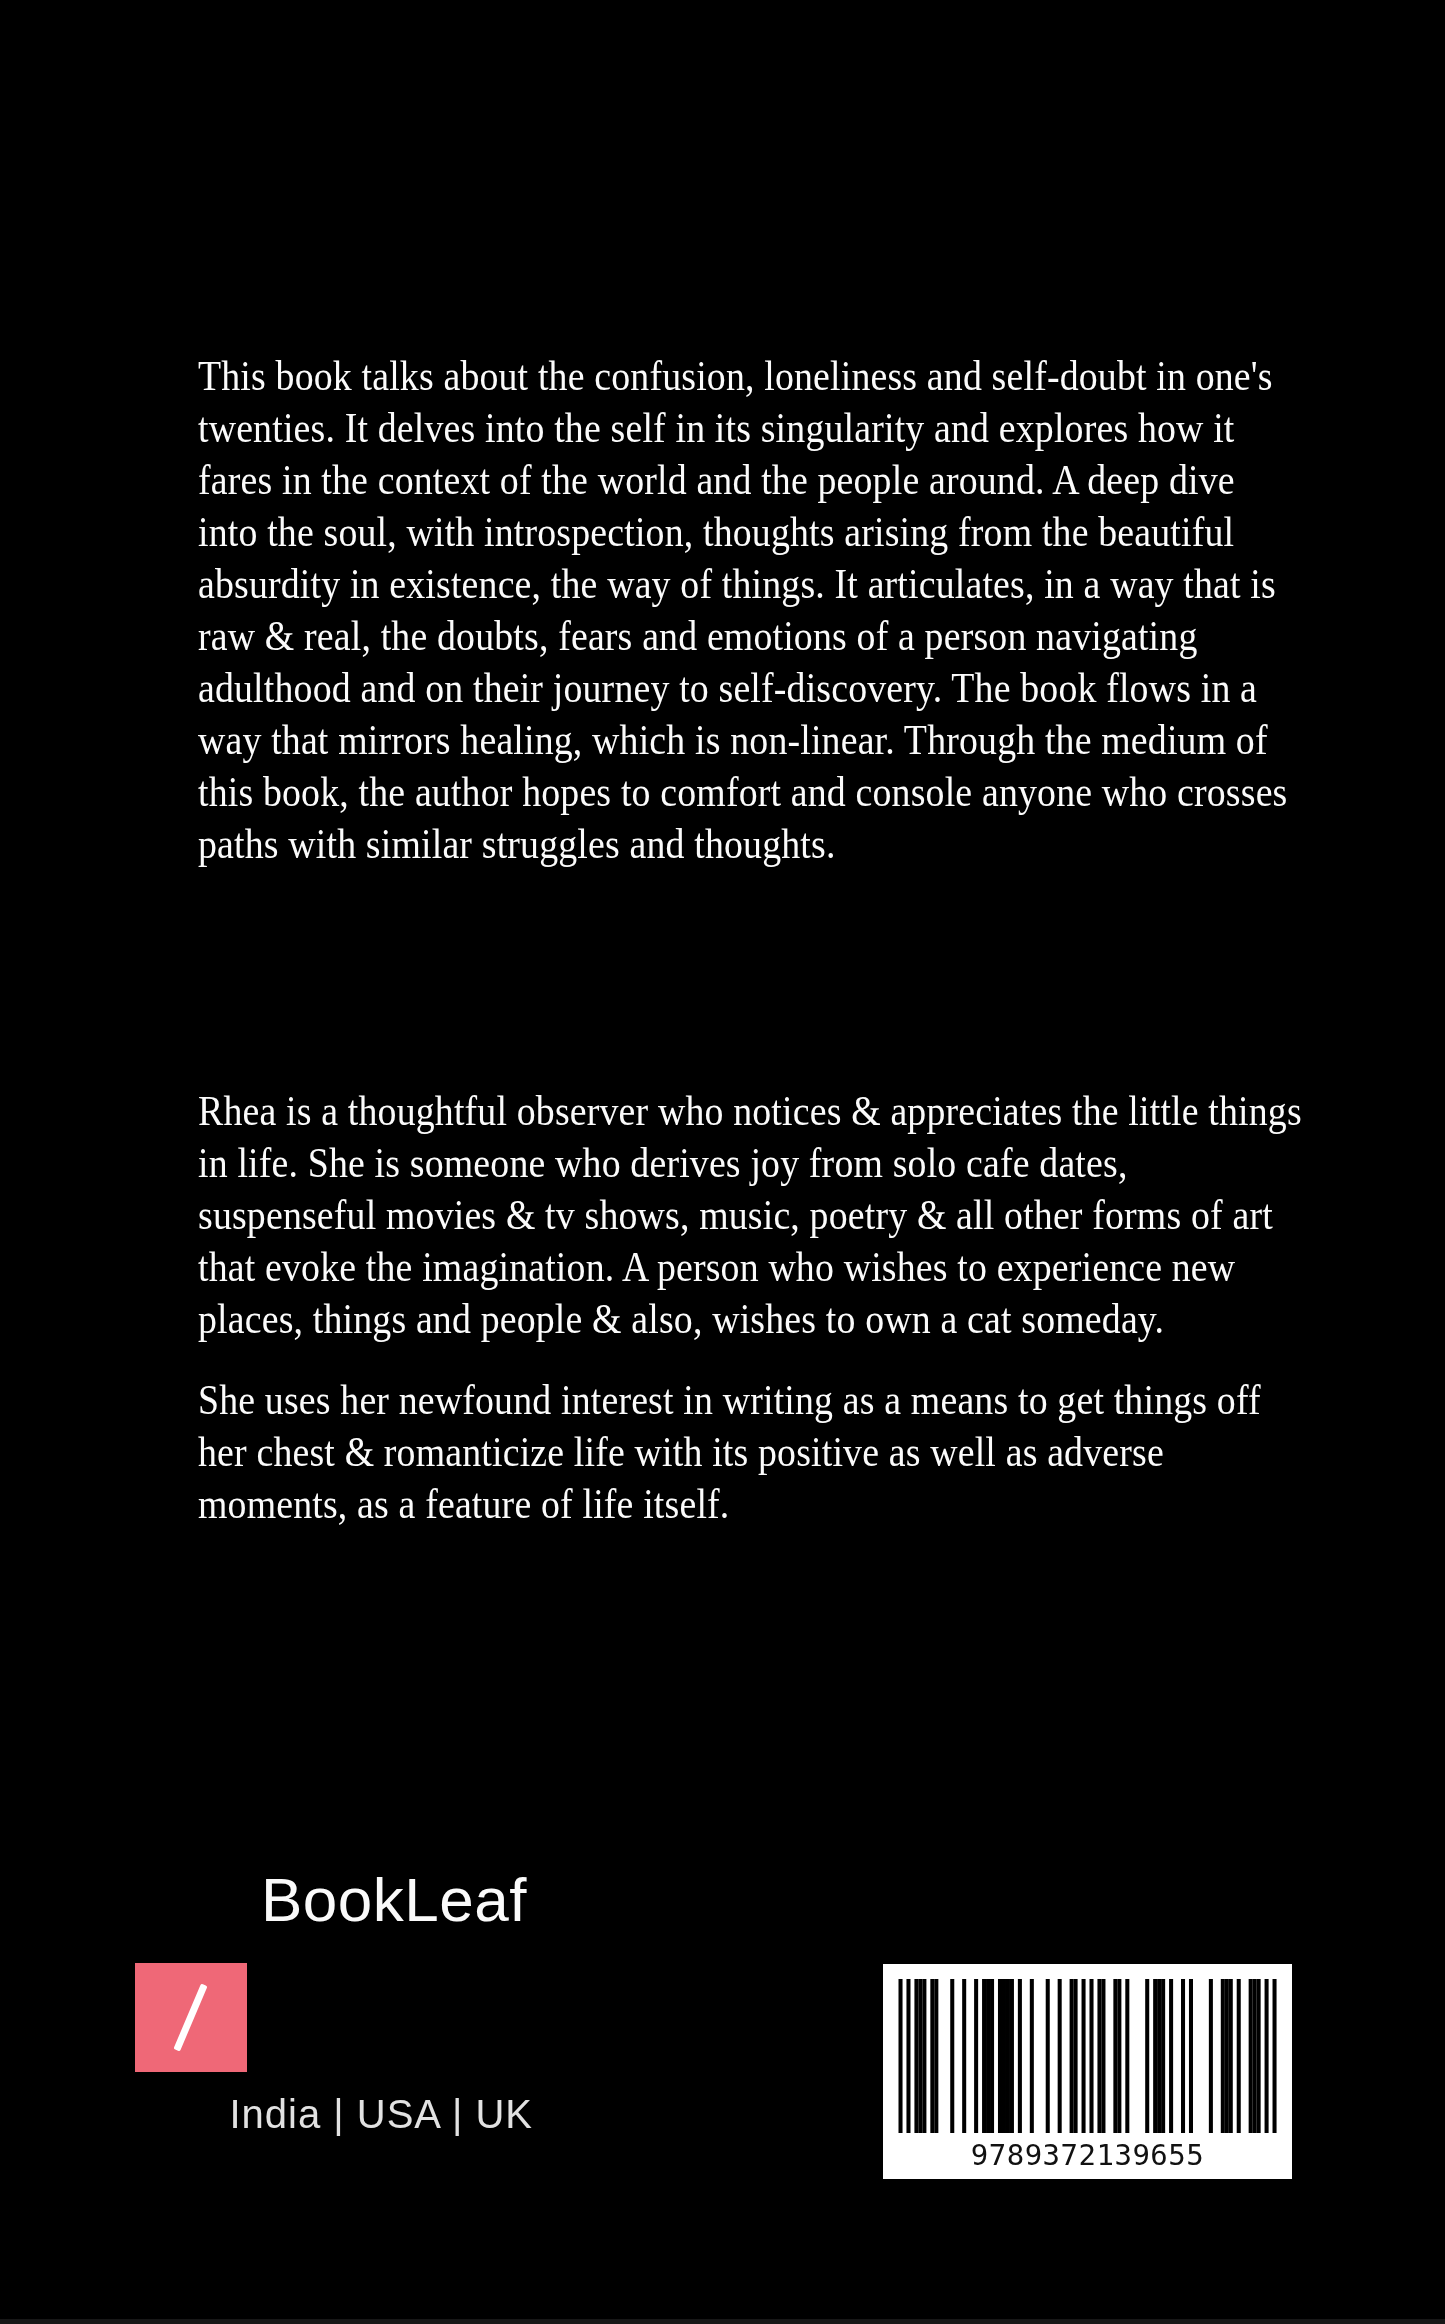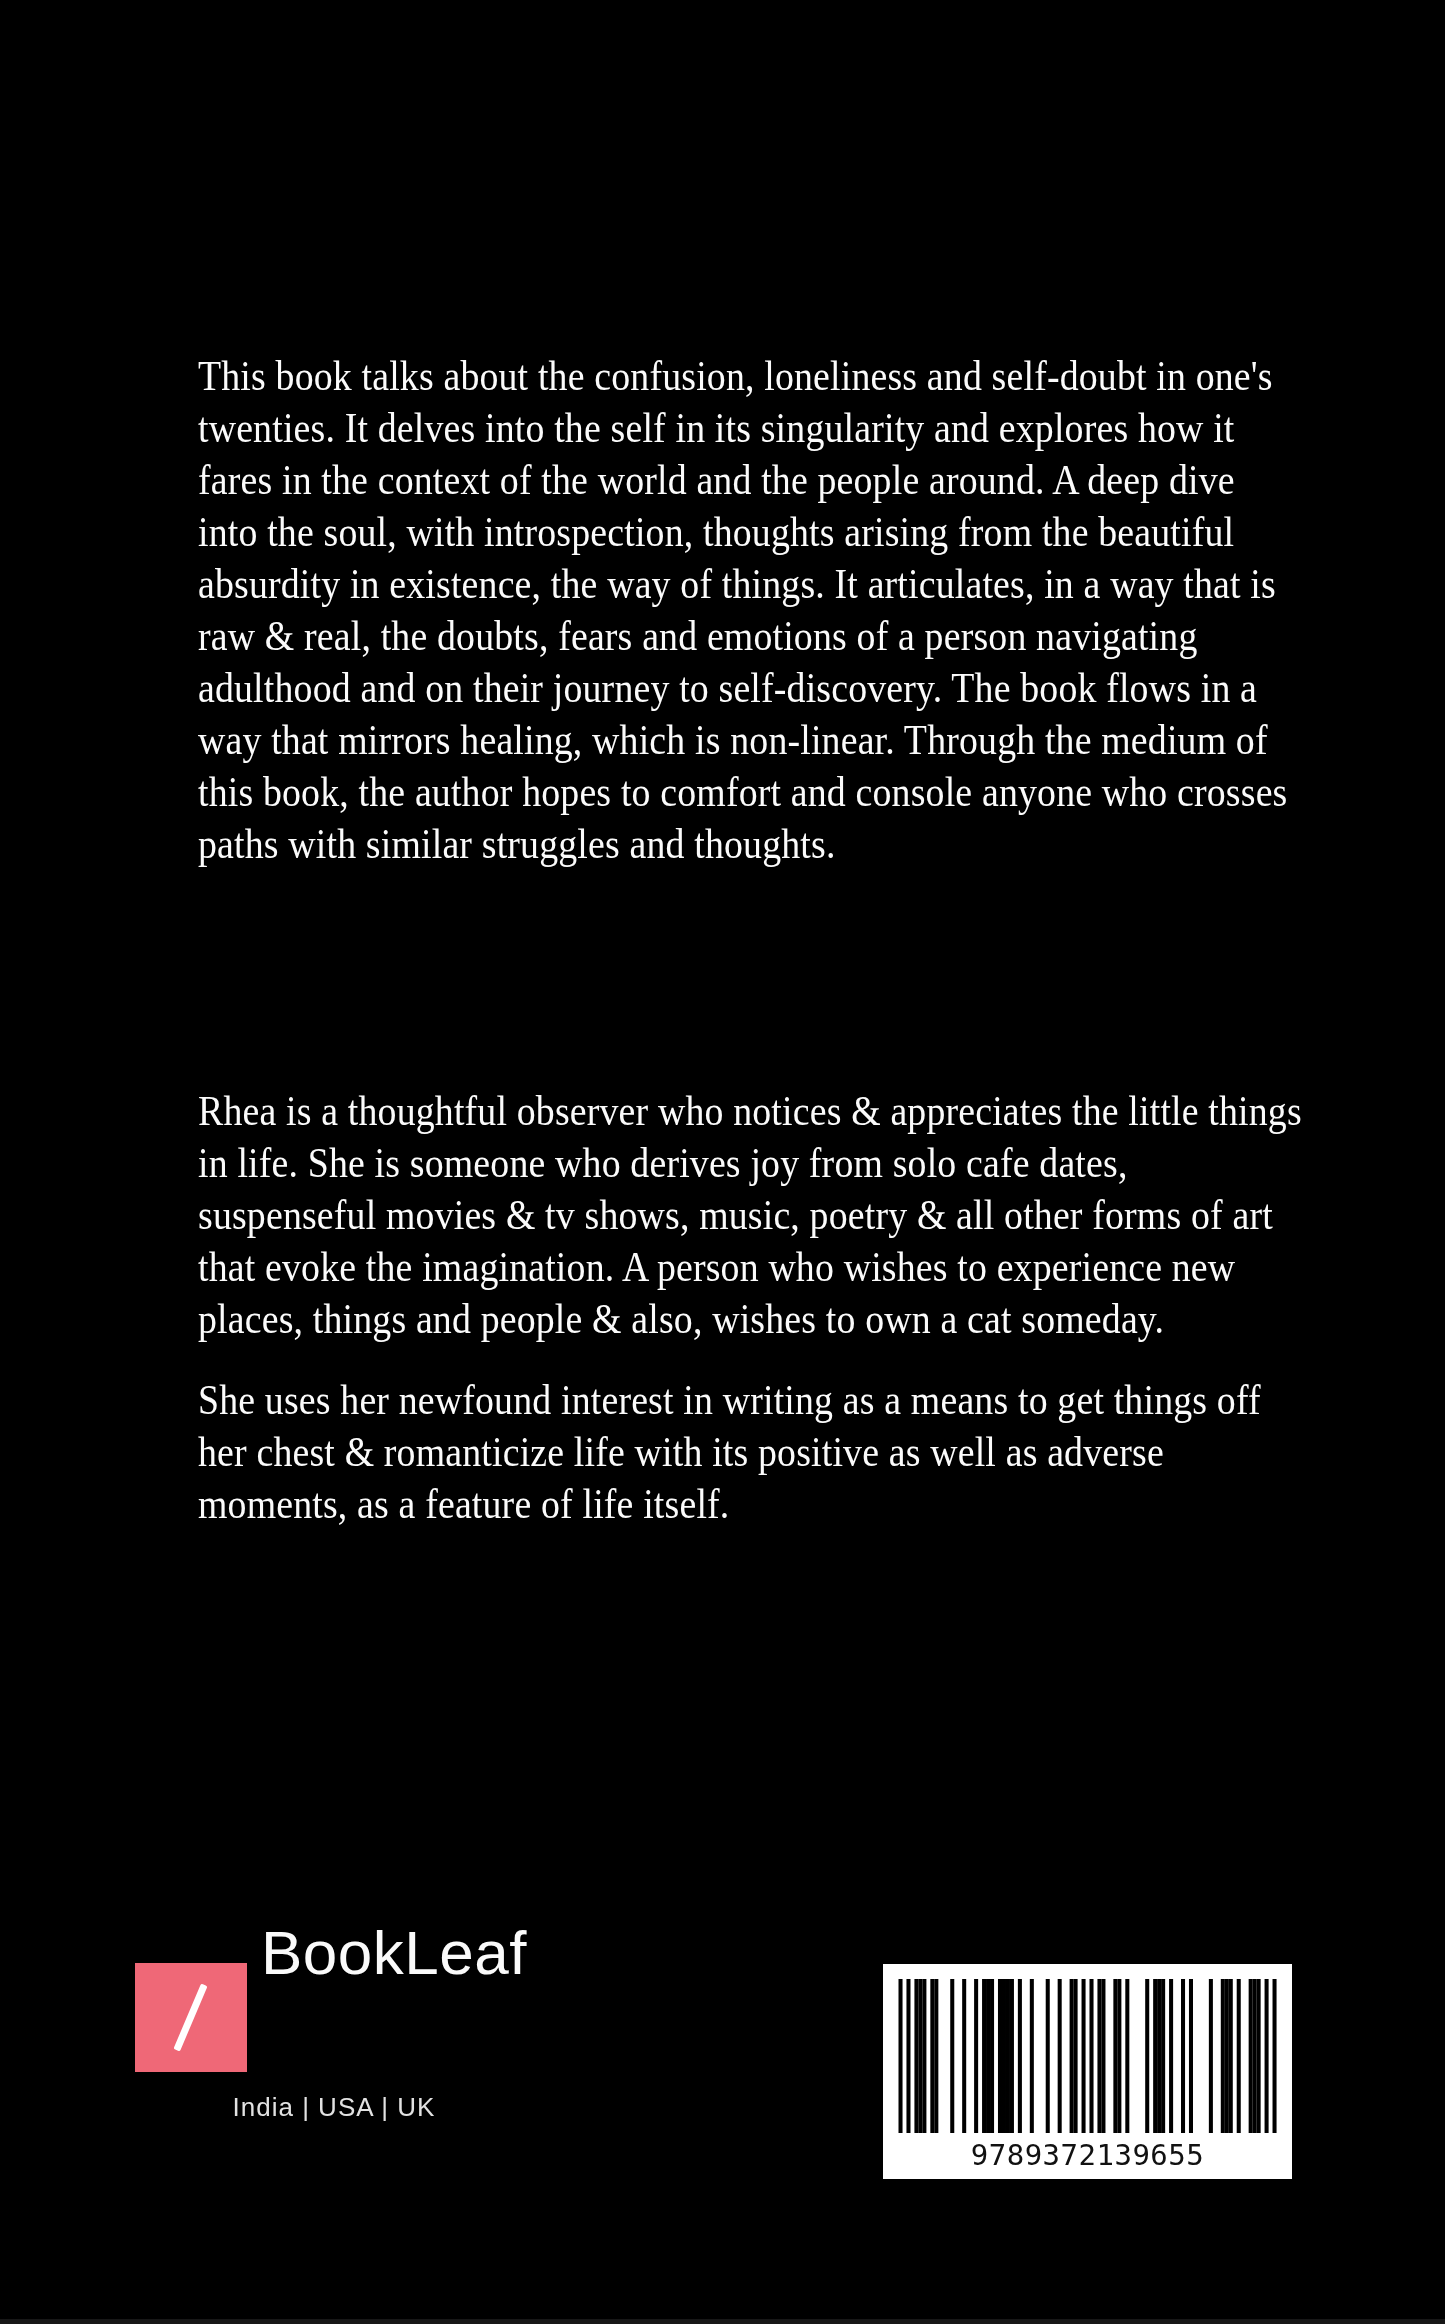--- a/index.html
+++ b/index.html
@@ -53,39 +53,39 @@
     top: 19px;
     width: 7px;
     height: 71px;
     background: #ffffff;
     border-radius: 2px;
     transform: rotate(23deg);
   }
   .logo-text {
     position: absolute;
     left: 261px;
-    top: 1923px;
+    top: 1870px;
     color: #fafafa;
     font-family: "Liberation Sans", sans-serif;
     font-weight: 300;
     font-size: 62px;
     line-height: 60px;
     letter-spacing: 0.5px;
     white-space: nowrap;
   }
   .regions {
     position: absolute;
     left: 135px;
     top: 2092px;
     width: 398px;
-    text-align: center;
+    text-align: right;
     color: #e2e2e2;
     font-family: "Liberation Sans", sans-serif;
     font-weight: 300;
-    font-size: 26px;
+    font-size: 40px;
     letter-spacing: 1px;
     white-space: nowrap;
   }
   
   .barcode-box {
     position: absolute;
     left: 883px;
     top: 1916px;
     width: 409px;
     height: 215px;

